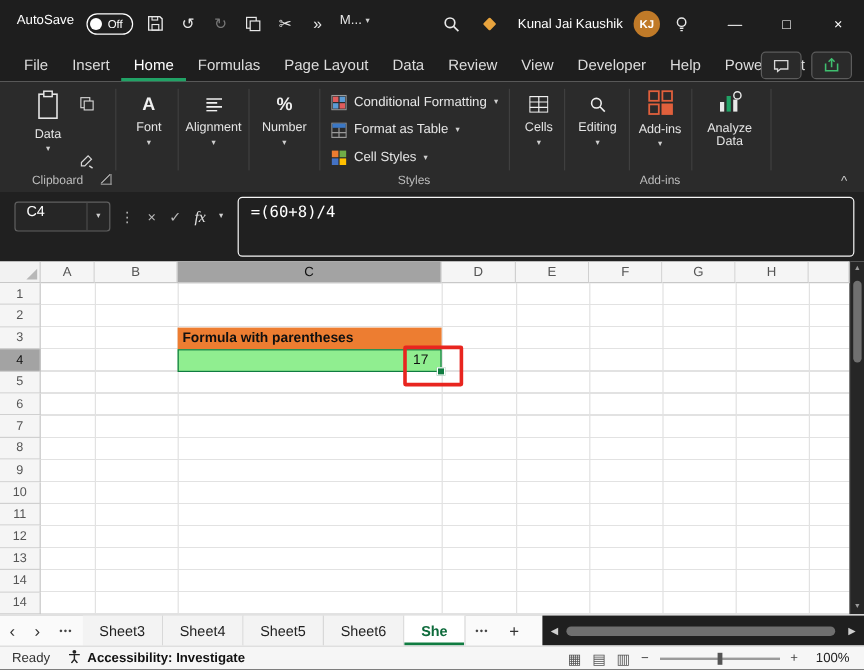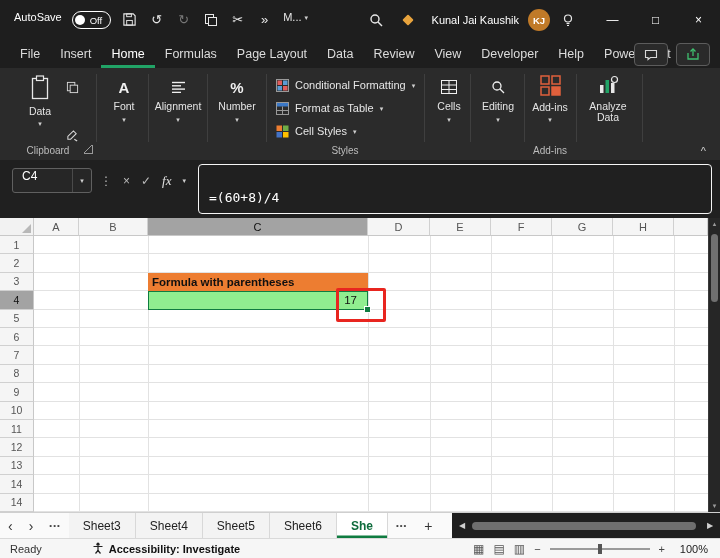--- a/index.html
+++ b/index.html
@@ -67,21 +67,21 @@
            border:1px solid #606060;border-radius:3px;display:flex;align-items:flex-start;
            color:#fff;font-size:12px;box-sizing:border-box;}
   .namebox .val{flex:1;padding-left:9px;}
   .nb-caret{width:18px;height:100%;display:flex;align-items:center;justify-content:center;
             border-left:1px solid #4a4a4a;}
   .fb-icons{position:absolute;left:100px;top:8px;height:25px;display:flex;align-items:center;
             gap:11px;color:#b9b9b9;font-size:12px;}
   .fx{font-style:italic;font-family:"Liberation Serif",serif;font-size:13px;color:#e0e0e0;}
   .formulabox{position:absolute;left:198px;top:4px;width:514px;height:50px;
               border:1px solid #f5f5f5;border-radius:4px;box-sizing:border-box;}
-  .formulatext{padding:5px 10px;font-family:"DejaVu Sans Mono",monospace;font-size:13px;color:#fff;margin-top:20px;}
+  .formulatext{padding:5px 10px;font-family:"DejaVu Sans Mono",monospace;font-size:13px;color:#fff;}
 
   
   .grid{position:absolute;top:218px;left:0;width:708px;height:294px;background:#fff;overflow:hidden;}
   .corner{position:absolute;left:0;top:0;width:34px;height:18px;background:#f2f2f2;
           border-right:1px solid #c8c8c8;border-bottom:1px solid #c8c8c8;box-sizing:border-box;z-index:2;}
   .corner:after{content:"";position:absolute;right:2px;bottom:2px;
                 border-left:9px solid transparent;border-bottom:9px solid #b8b8b8;}
   .colhead{position:absolute;top:0;height:18px;box-sizing:border-box;background:#f5f5f5;
            border-right:1px solid #d0d0d0;border-bottom:1px solid #c8c8c8;font-size:11px;color:#555;
            display:flex;align-items:center;justify-content:center;z-index:2;}
@@ -125,21 +125,21 @@
   .hscroll{position:absolute;right:0;top:0;height:25px;left:452px;background:#1f1f1f;}
   .hs-arrow{position:absolute;top:0;height:25px;width:16px;color:#cfcfcf;font-size:8px;
             display:flex;align-items:center;justify-content:center;}
   .hs-right{right:2px;}
   .hs-left{left:2px;}
   .hthumb{position:absolute;left:20px;right:24px;top:8.5px;height:8px;background:#6f6f6f;border-radius:4px;}
 
   
   .statusbar{position:absolute;top:538px;left:0;right:0;height:20px;background:#f6f6f6;
              border-top:1px solid #d9d9d9;display:flex;align-items:center;font-size:11px;
-             color:#333;box-sizing:border-box;gap:36px;}
+             color:#333;box-sizing:border-box;}
   .ready{padding-left:10px;margin-right:14px;}
   .acc{display:flex;align-items:center;gap:5px;font-weight:bold;color:#111;}
   .sb-right{margin-left:auto;display:flex;align-items:center;gap:9px;padding-right:12px;color:#444;}
   .viewicon{font-size:12px;color:#555;}
   .zoomtrack{width:100px;height:2px;background:#9a9a9a;position:relative;}
   .zoomthumb{position:absolute;left:48px;top:-4px;width:4px;height:10px;background:#555;}
   .zoomlabel{width:34px;text-align:right;color:#222;}
 </style>
 </head>
 <body>

